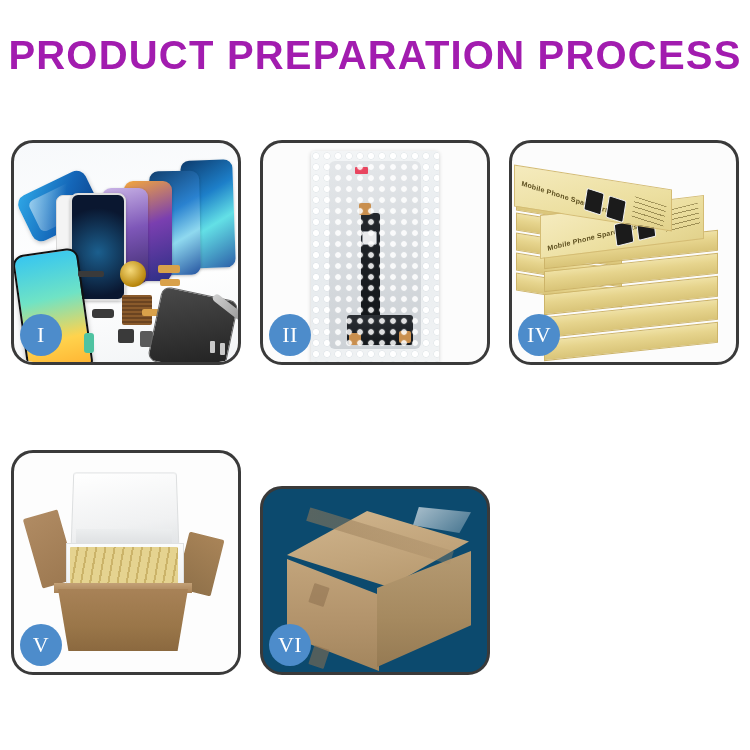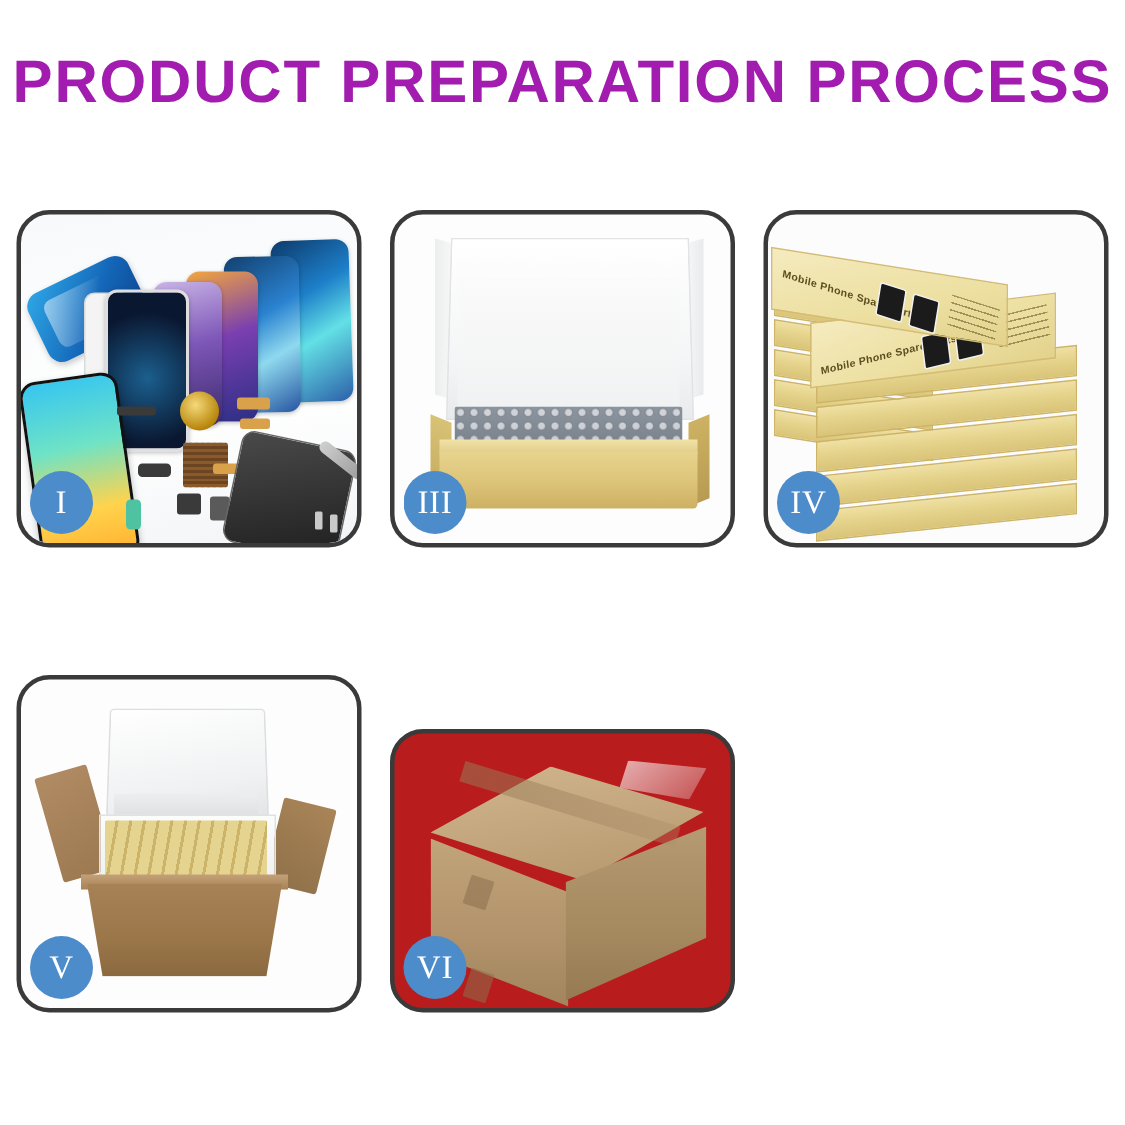--- a/index.html
+++ b/index.html
@@ -302,21 +302,21 @@
     position: absolute; left: 44px; top: 136px; width: 130px; height: 62px;
     background: linear-gradient(180deg,#a88257 0%,#9a7649 60%,#8b693f 100%);
     clip-path: polygon(0 0, 100% 0, 92% 100%, 8% 100%);
   }
   .v-box-rim {
     position: absolute; left: 40px; top: 130px; width: 138px; height: 10px;
     background: linear-gradient(180deg,#c3a177,#a88257);
   }
 
   
-  .p6 { background: #b91c1c; margin-top: 36px; }
+  .p6 { background: #0c4a6e; margin-top: 36px; }
   .c6-top {
     position: absolute; left: 24px; top: 22px; width: 182px; height: 76px;
     background: linear-gradient(170deg,#d0b58d 0%,#c2a57c 55%,#b5976c 100%);
     clip-path: polygon(44% 0, 100% 40%, 56% 100%, 0 58%);
   }
   .c6-left {
     position: absolute; left: 24px; top: 70px; width: 92px; height: 112px;
     background: linear-gradient(180deg,#c2a47b 0%,#b1926a 60%,#a2855d 100%);
     clip-path: polygon(0 0, 100% 32%, 100% 100%, 0 68%);
   }
@@ -370,35 +370,36 @@
       <div class="pflex" style="left:146px;top:136px;width:20px;height:7px;"></div>
       <div class="pflex" style="left:128px;top:166px;width:24px;height:7px;"></div>
       <div class="pback"></div>
       <div class="ptool"></div>
       <div class="part" style="left:196px;top:198px;width:5px;height:12px;background:#c9c9c9;border-radius:1px;"></div>
       <div class="part" style="left:206px;top:200px;width:5px;height:12px;background:#c9c9c9;border-radius:1px;"></div>
     </div>
     <div class="badge">I</div>
   </div>
 
-
-  <div class="panel p3">
+  <div class="panel p2">
     <div class="panel-photo">
-      <div class="box3-lidflapL"></div>
-      <div class="box3-lidflapR"></div>
-      <div class="box3-lid"></div>
-      <div class="box3-inner"></div>
-      <div class="box3-sideL"></div>
-      <div class="box3-sideR"></div>
-      <div class="box3-bubble"></div>
-      <div class="box3-rim"></div>
-      <div class="box3-front"></div>
+      <div class="bubble-bag"></div>
+      <div class="lcd-inside"></div>
+      <div class="lcd-red"></div>
+      <div class="lcd-dark"></div>
+      <div class="lcd-chip"></div>
+      <div class="lcd-conn" style="left:96px;top:60px;"></div>
+      <div class="lcd-dark2"></div>
+      <div class="lcd-conn" style="left:86px;top:190px;"></div>
+      <div class="lcd-conn" style="left:136px;top:188px;"></div>
+      <div class="bubble-overlay"></div>
     </div>
-    <div class="badge">III</div>
+    <div class="badge">II</div>
   </div>
+
 
   <div class="panel p4">
     <div class="panel-photo">
 
       <div class="stack-box" style="left:4px;top:58px;width:104px;height:16px;transform:skewY(9deg);"></div>
       <div class="stack-box" style="left:4px;top:78px;width:104px;height:16px;transform:skewY(9deg);"></div>
       <div class="stack-box" style="left:4px;top:98px;width:104px;height:16px;transform:skewY(9deg);"></div>
       <div class="stack-box" style="left:4px;top:118px;width:104px;height:16px;transform:skewY(9deg);"></div>
       <div class="stack-box" style="left:4px;top:138px;width:104px;height:16px;transform:skewY(9deg);"></div>
 

